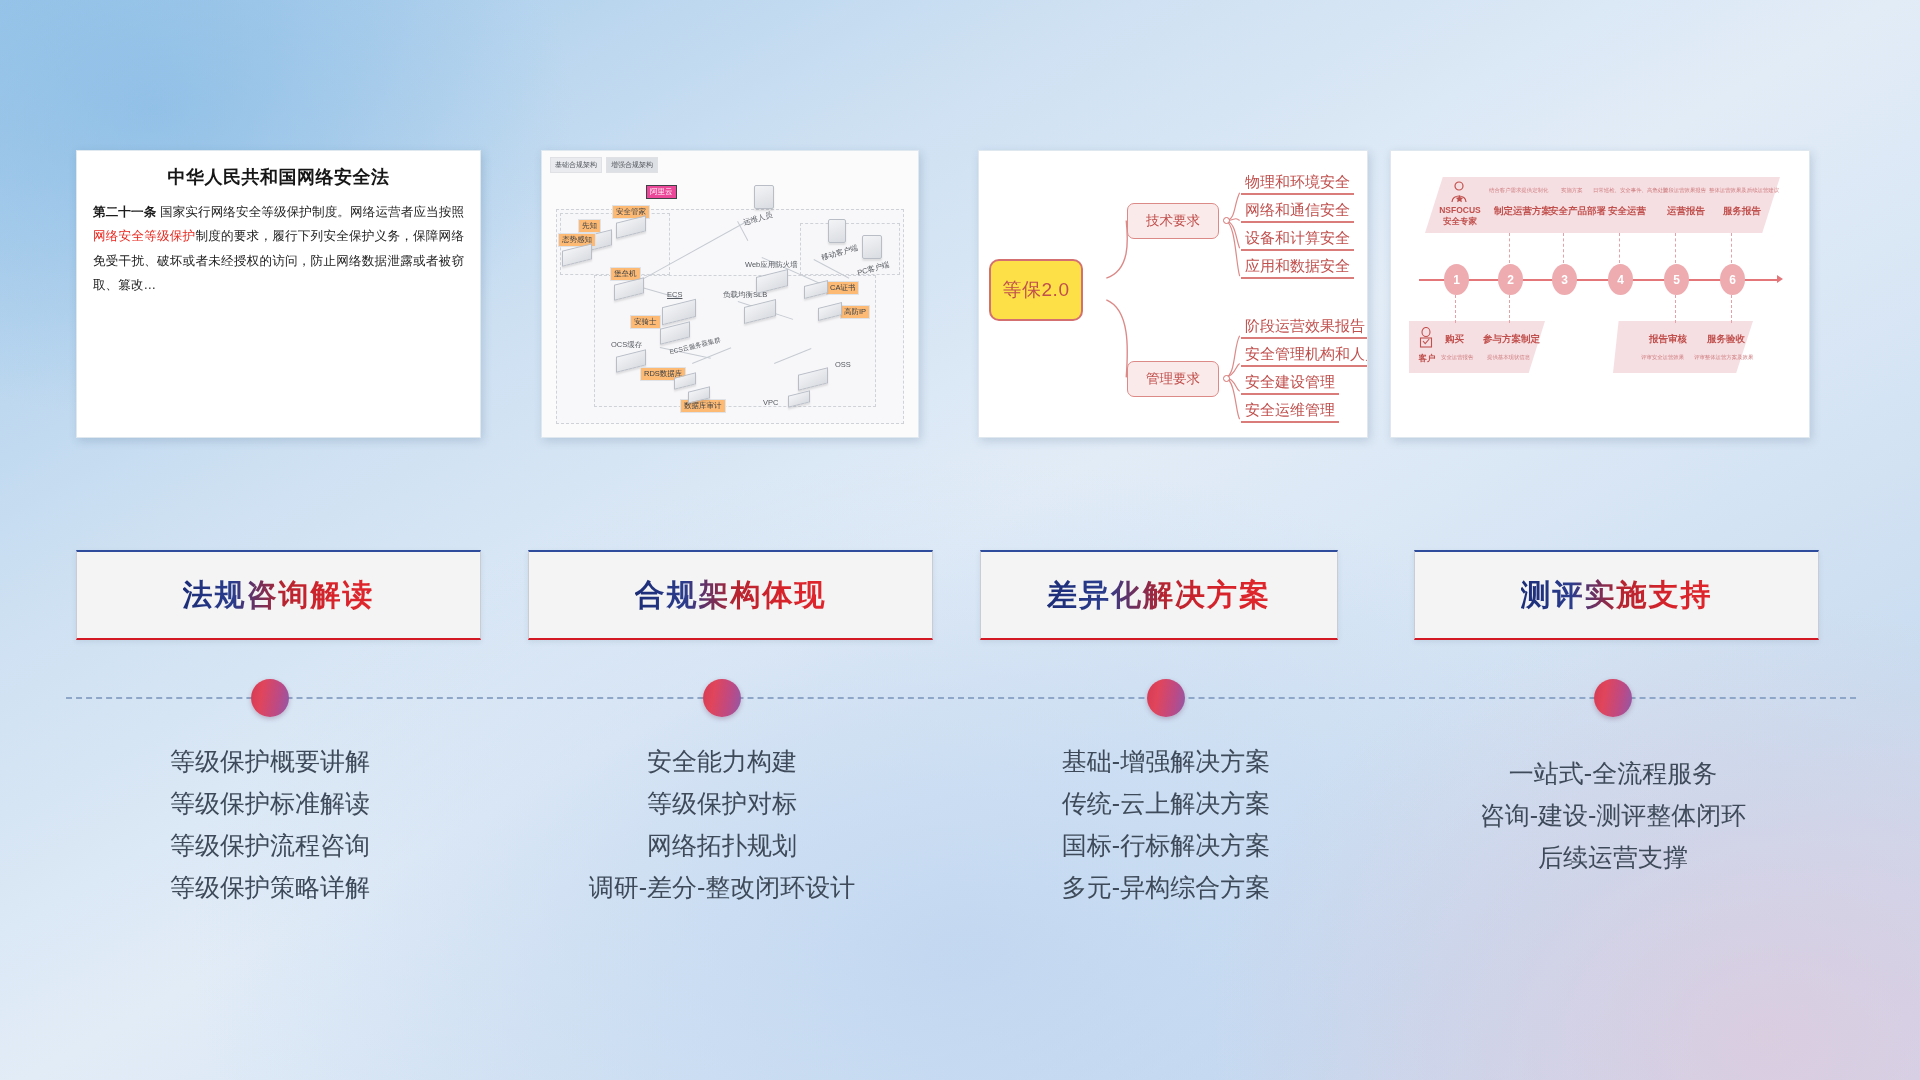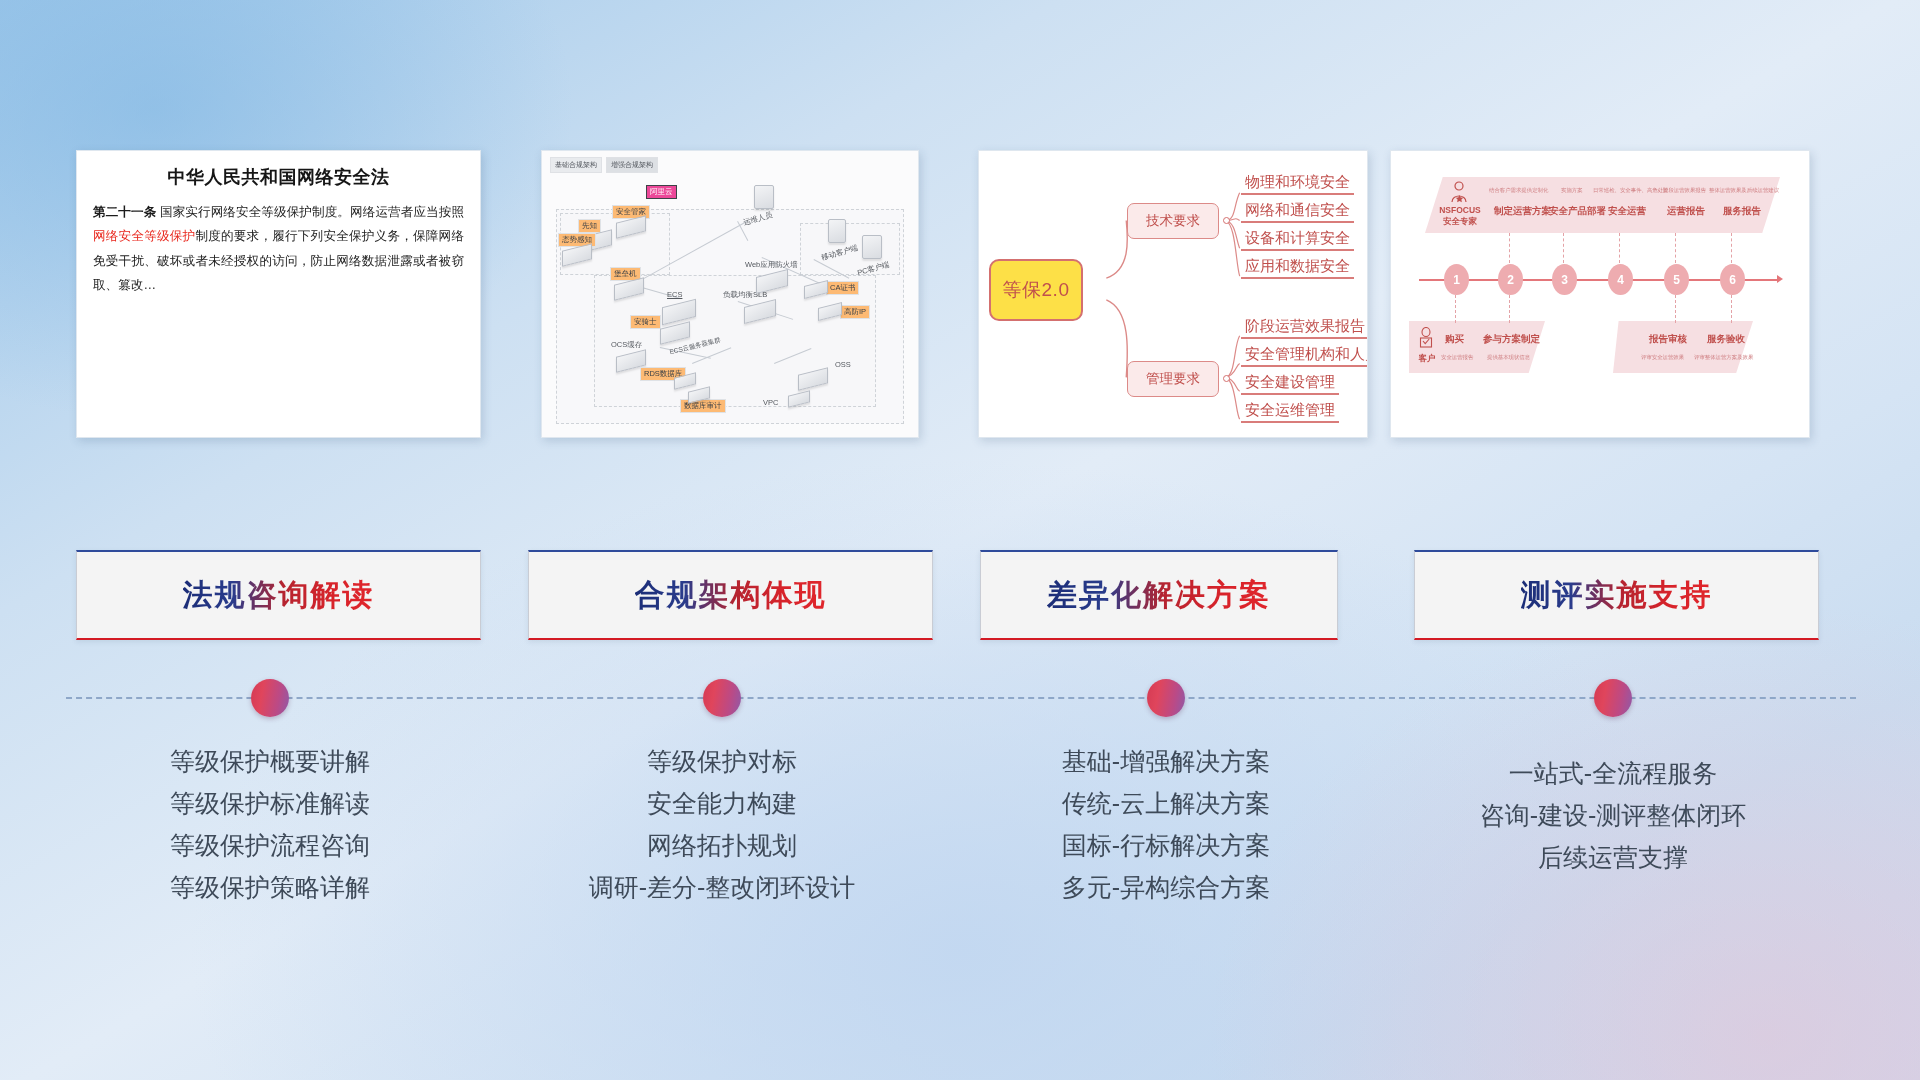--- a/index.html
+++ b/index.html
@@ -410,22 +410,22 @@
   <div class="tl-dot" id="dot3"></div>
   <div class="tl-dot" id="dot4"></div>
 
   <div class="list" id="list1">
     <div class="list-item">等级保护概要讲解</div>
     <div class="list-item">等级保护标准解读</div>
     <div class="list-item">等级保护流程咨询</div>
     <div class="list-item">等级保护策略详解</div>
   </div>
   <div class="list" id="list2">
+    <div class="list-item">安全能力构建</div>
     <div class="list-item">等级保护对标</div>
-    <div class="list-item">安全能力构建</div>
     <div class="list-item">网络拓扑规划</div>
     <div class="list-item">调研-差分-整改闭环设计</div>
   </div>
   <div class="list" id="list3">
     <div class="list-item">基础-增强解决方案</div>
     <div class="list-item">传统-云上解决方案</div>
     <div class="list-item">国标-行标解决方案</div>
     <div class="list-item">多元-异构综合方案</div>
   </div>
   <div class="list" id="list4" style="top:752px;">

